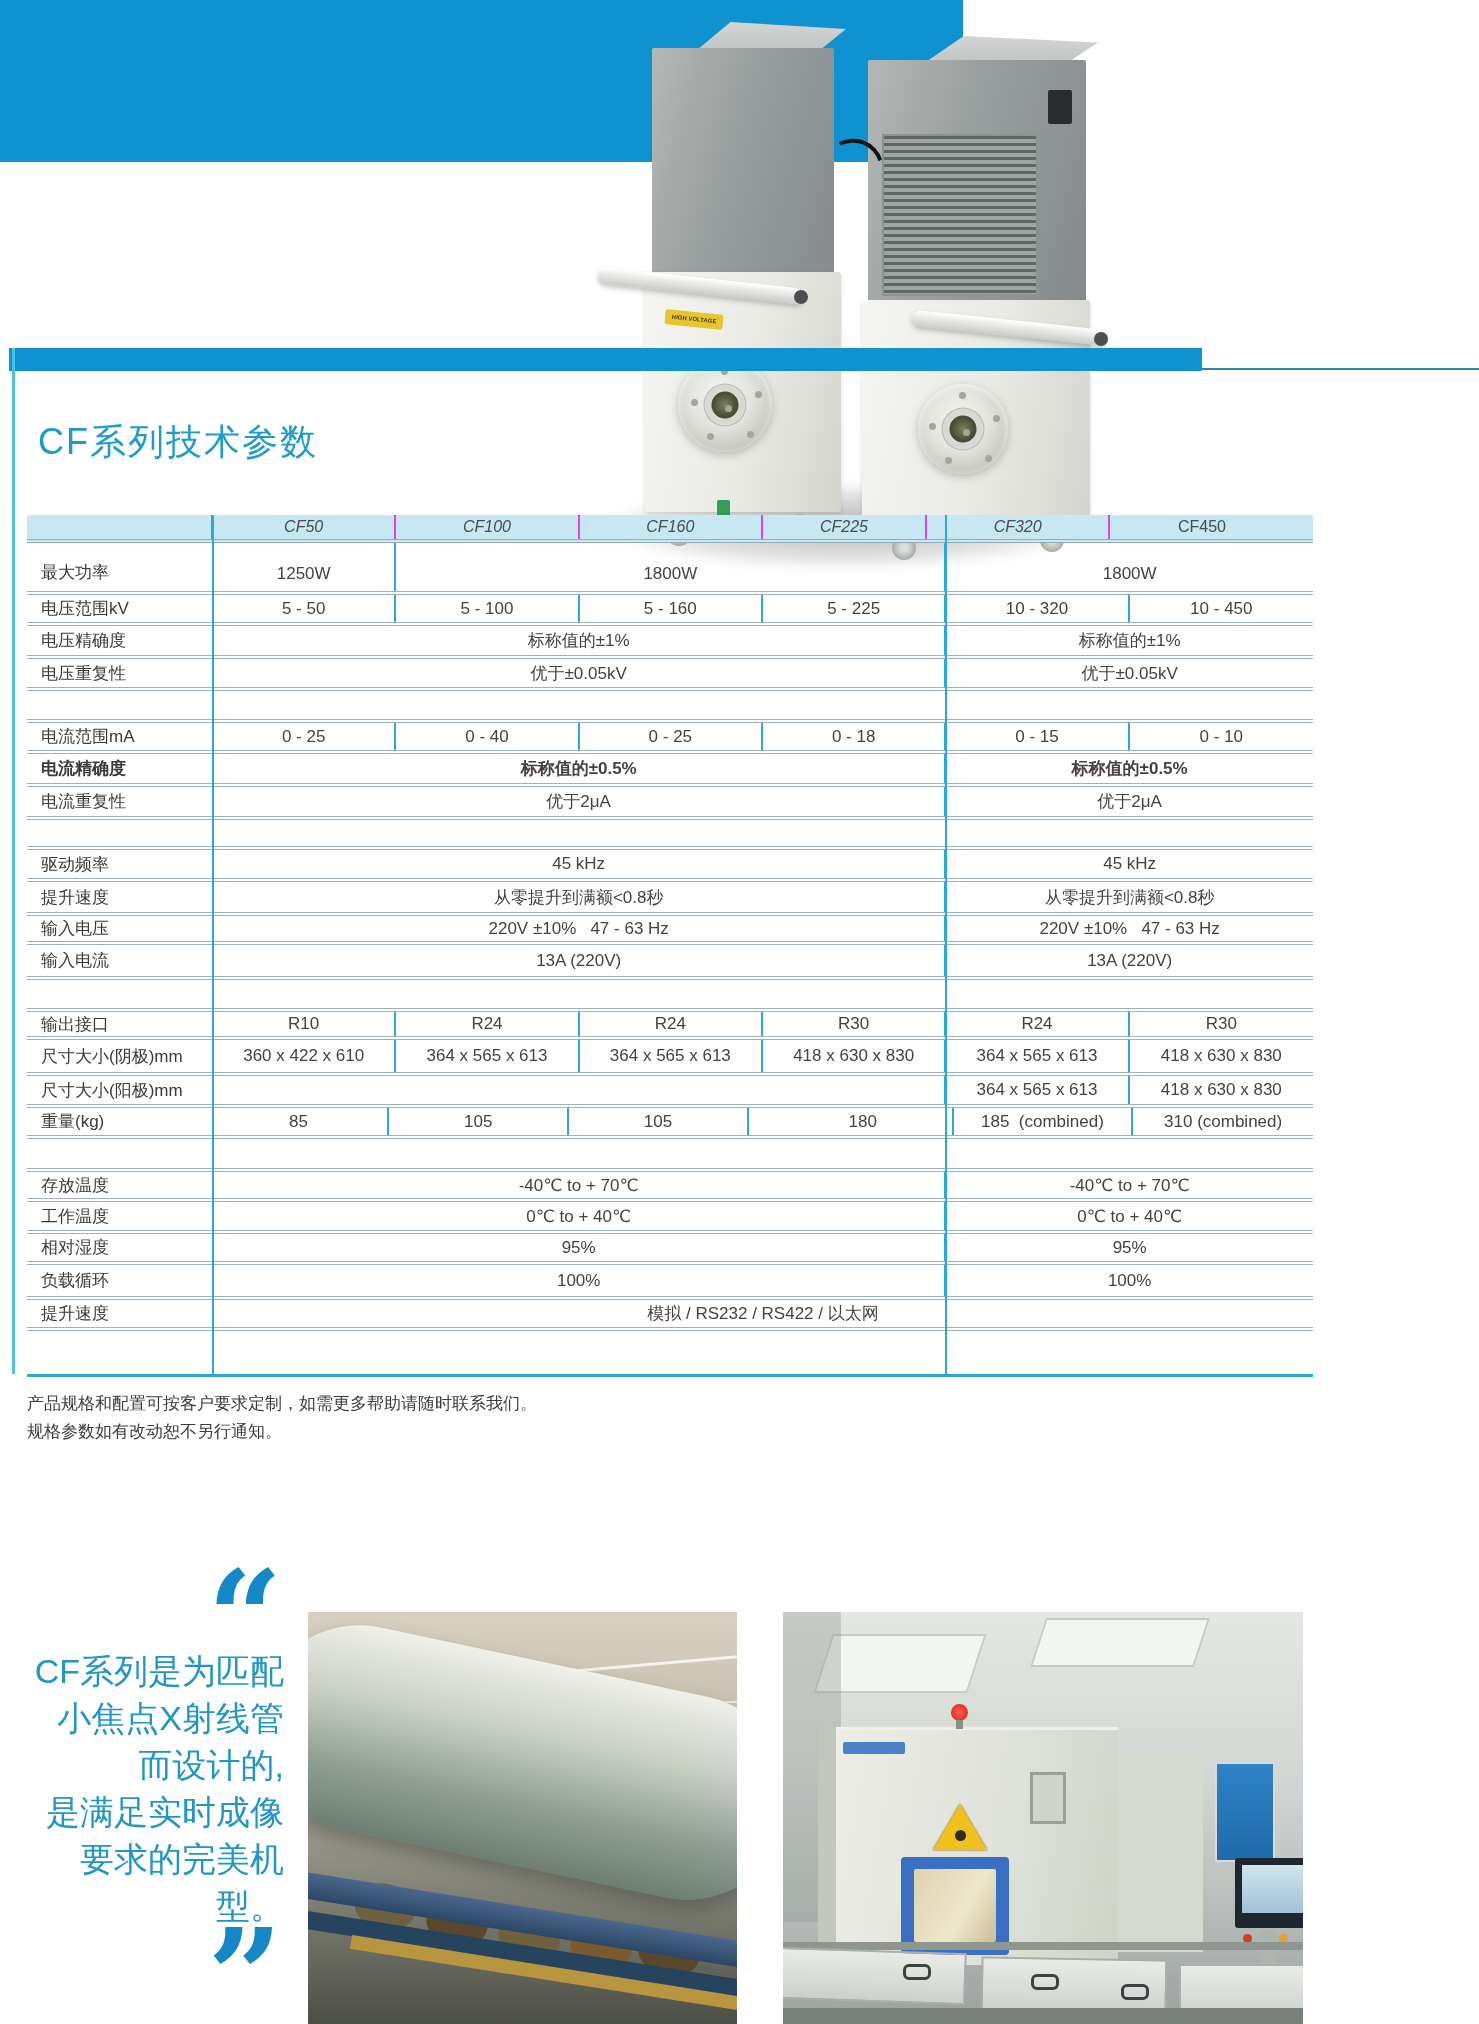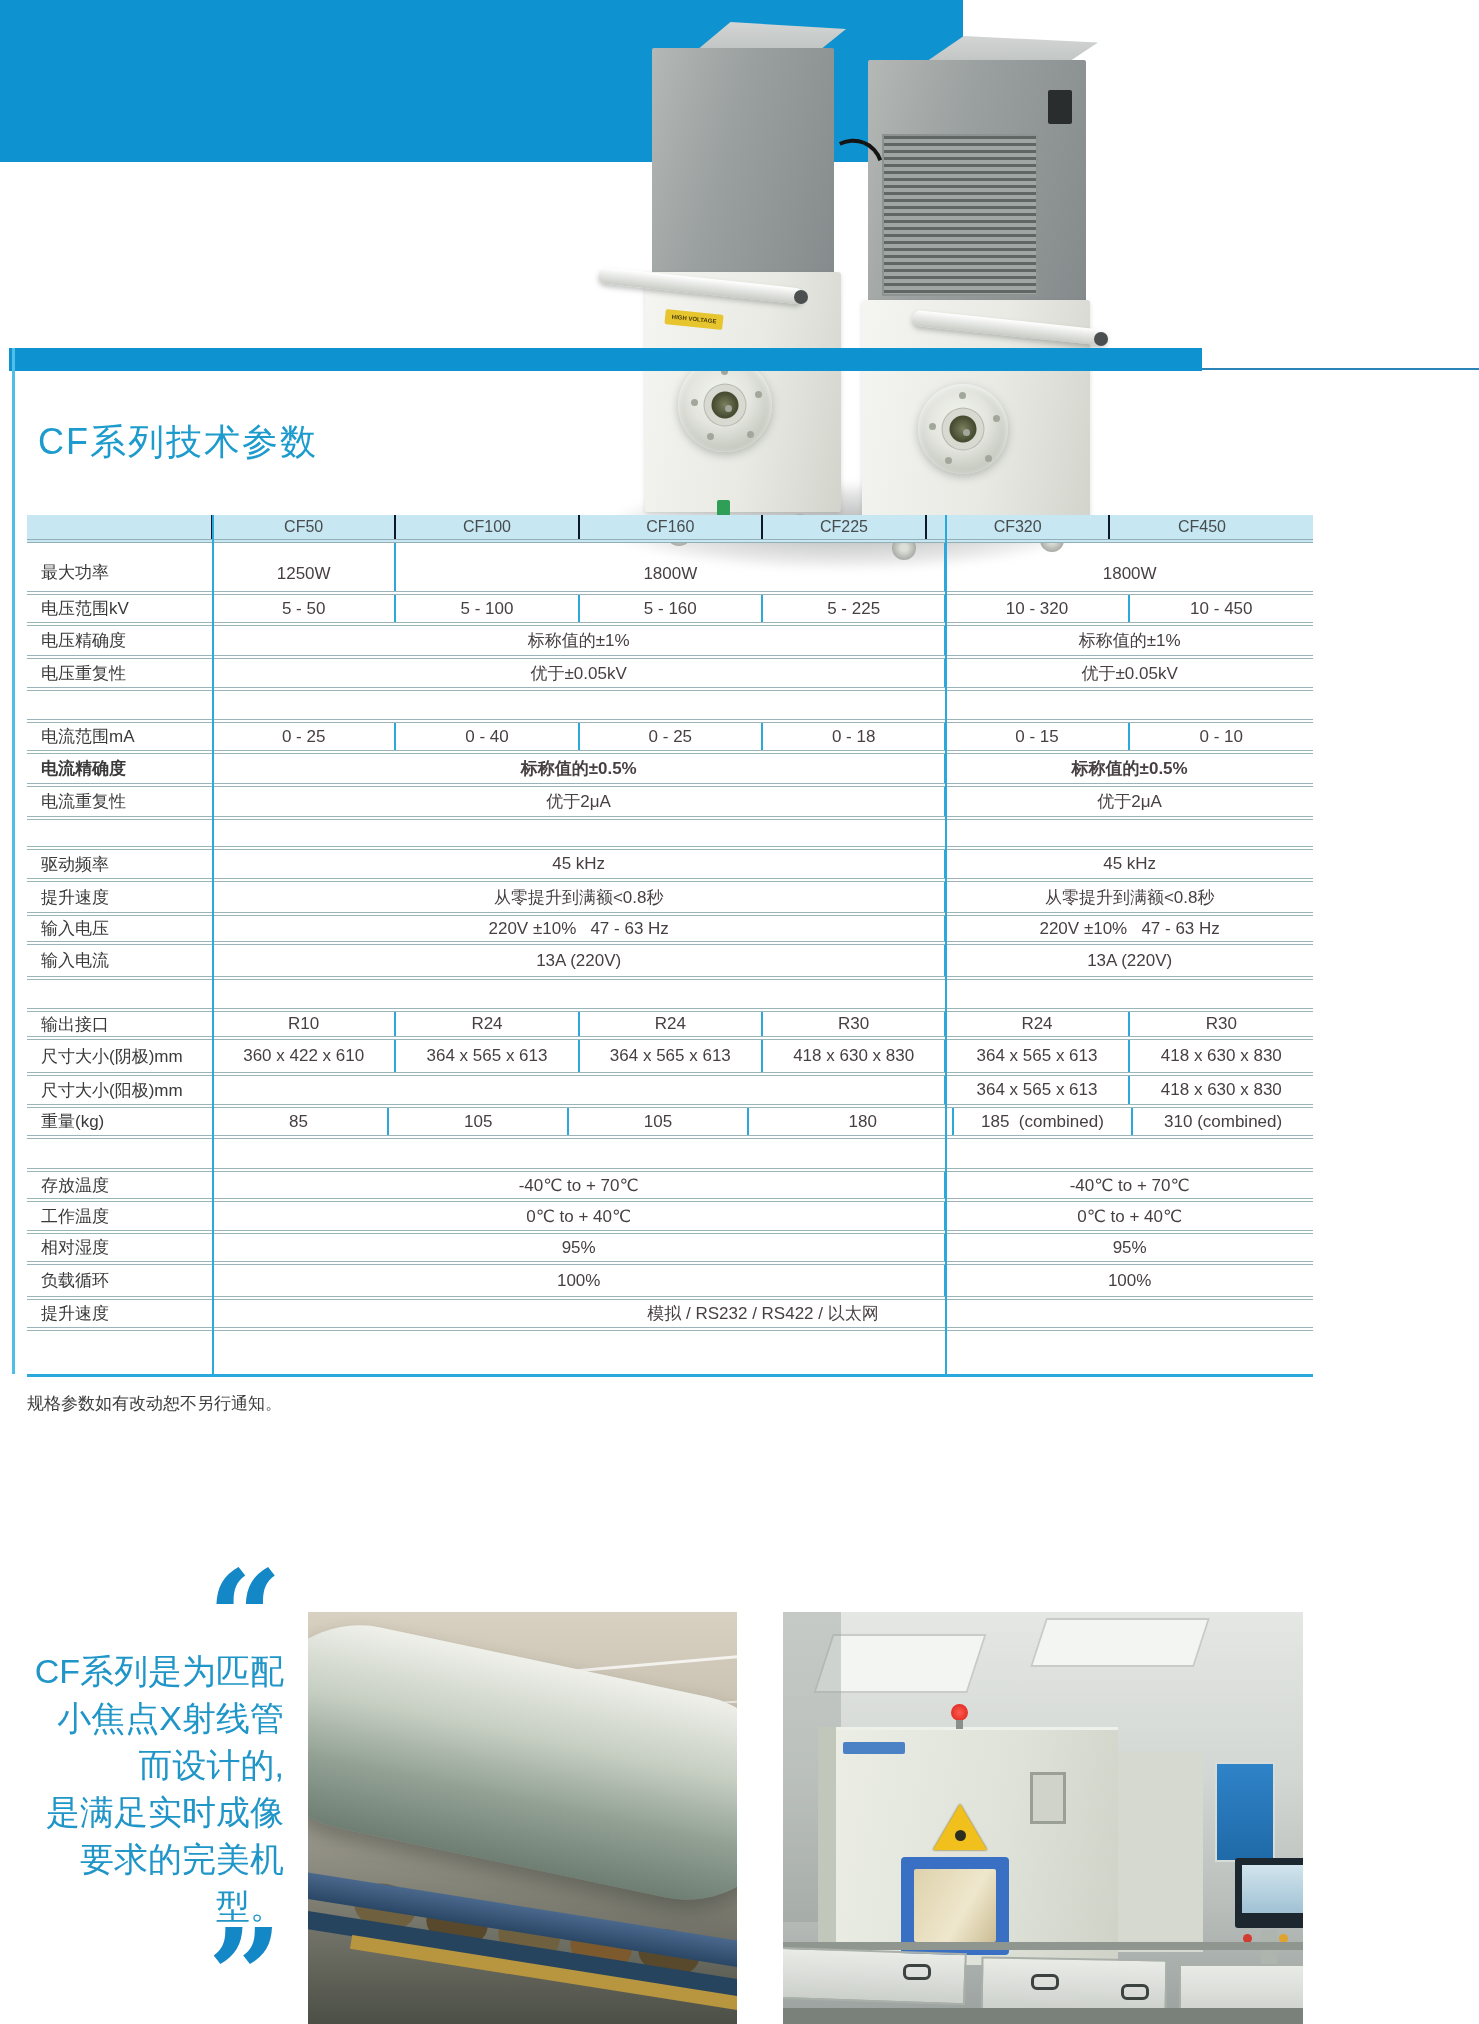--- a/index.html
+++ b/index.html
@@ -42,21 +42,21 @@
   .inlet{background:#2a2d2e;border-radius:2px;}
   .cable{border:4px solid transparent;border-top-color:#141414;border-radius:50%;transform:rotate(22deg);}
   .greenplug{width:13px;height:18px;background:#2f9e57;border-radius:2px;}
   .caster{border-radius:50%;background:radial-gradient(#dcded8 20%,#a9aca6 70%);}
   
   .spec-table{position:absolute;left:27px;top:515px;width:1286px;height:859px;
      font-size:17px;color:#473f41;border-bottom:3px solid #2ba9dc;box-sizing:content-box;}
   .thead{display:flex;height:28px;background:#c7e7f2;border-bottom:4px double #93afb5;
      box-sizing:border-box;color:#474d4f;font-size:16px;}
   .hcell{display:flex;align-items:center;justify-content:center;box-sizing:border-box;}
-  .hcell.bdr{border-right:2px solid #0f172a;}
+  .hcell.bdr{border-right:2px solid #d946ef;font-style:italic;}
   .trow{display:flex;box-sizing:border-box;border-bottom:4px double #9ab4ba;position:relative;}
   .tlabel{width:186px;padding-left:14px;display:flex;align-items:center;box-sizing:border-box;color:#3a3a3a;}
   .tcell{display:flex;align-items:center;justify-content:center;box-sizing:border-box;
      white-space:nowrap;overflow:hidden;}
   .tcell.bdr{border-right:2px solid #2ba9dc;}
   .trow.tall .tlabel,.trow.tall .tcell{align-items:flex-end;padding-bottom:7px;}
   .vline{position:absolute;top:0;bottom:0;width:2px;background:#2ba9dc;}
   
   .notes{position:absolute;left:27px;top:1390px;font-size:17px;color:#3c3c3c;line-height:28px;}
   
@@ -312,20 +312,21 @@
         <div class="trow" style="height: 31px;">
           <div class="tlabel">提升速度</div>
           <div class="tcell" style="width: 1100px;">模拟 / RS232 / RS422 / 以太网</div>
         </div>
       </div>
     <div class="vline" style="left:185px;"></div>
     <div class="vline" style="left:918px;"></div>
   </div>
 
   <div class="notes">
+    <div>产品规格和配置可按客户要求定制，如需更多帮助请随时联系我们。</div>
     <div>规格参数如有改动恕不另行通知。</div>
   </div>
 
   <div class="quote-open">“</div>
   <div class="quote-text" id="quote-text">
       <div>CF系列是为匹配</div>
       <div>小焦点X射线管</div>
       <div>而设计的,</div>
       <div>是满足实时成像</div>
       <div>要求的完美机型。</div>

